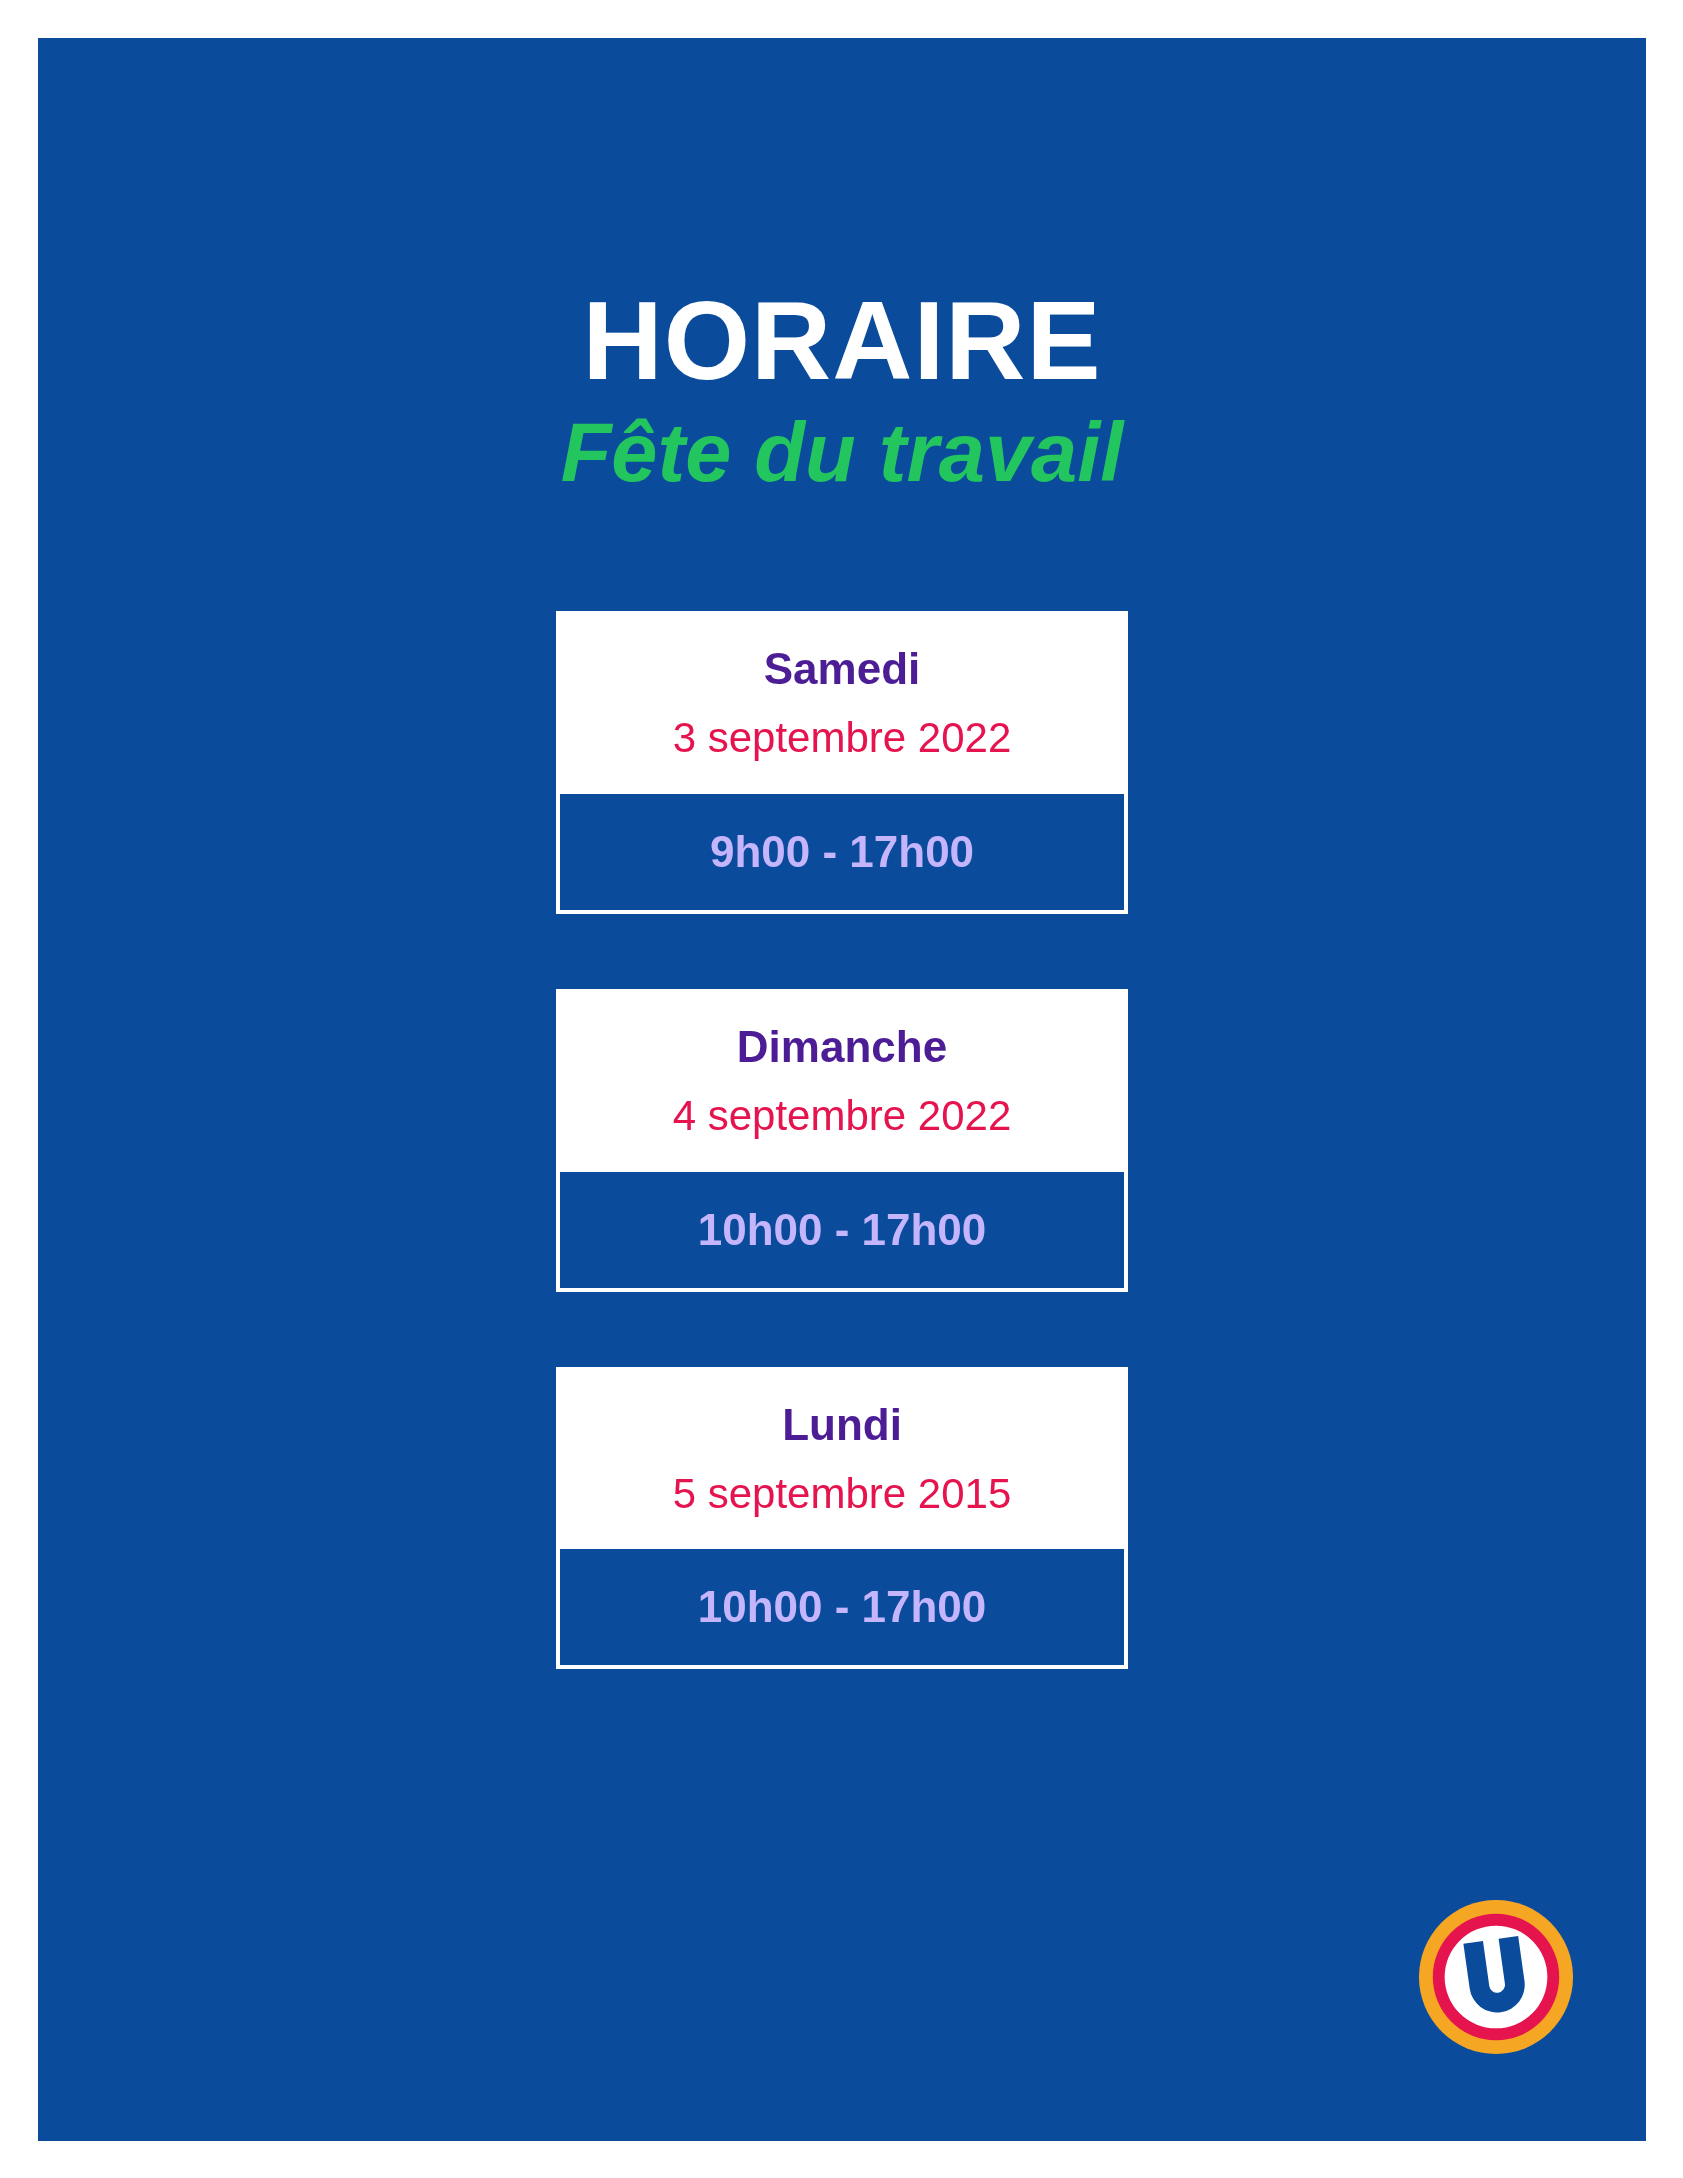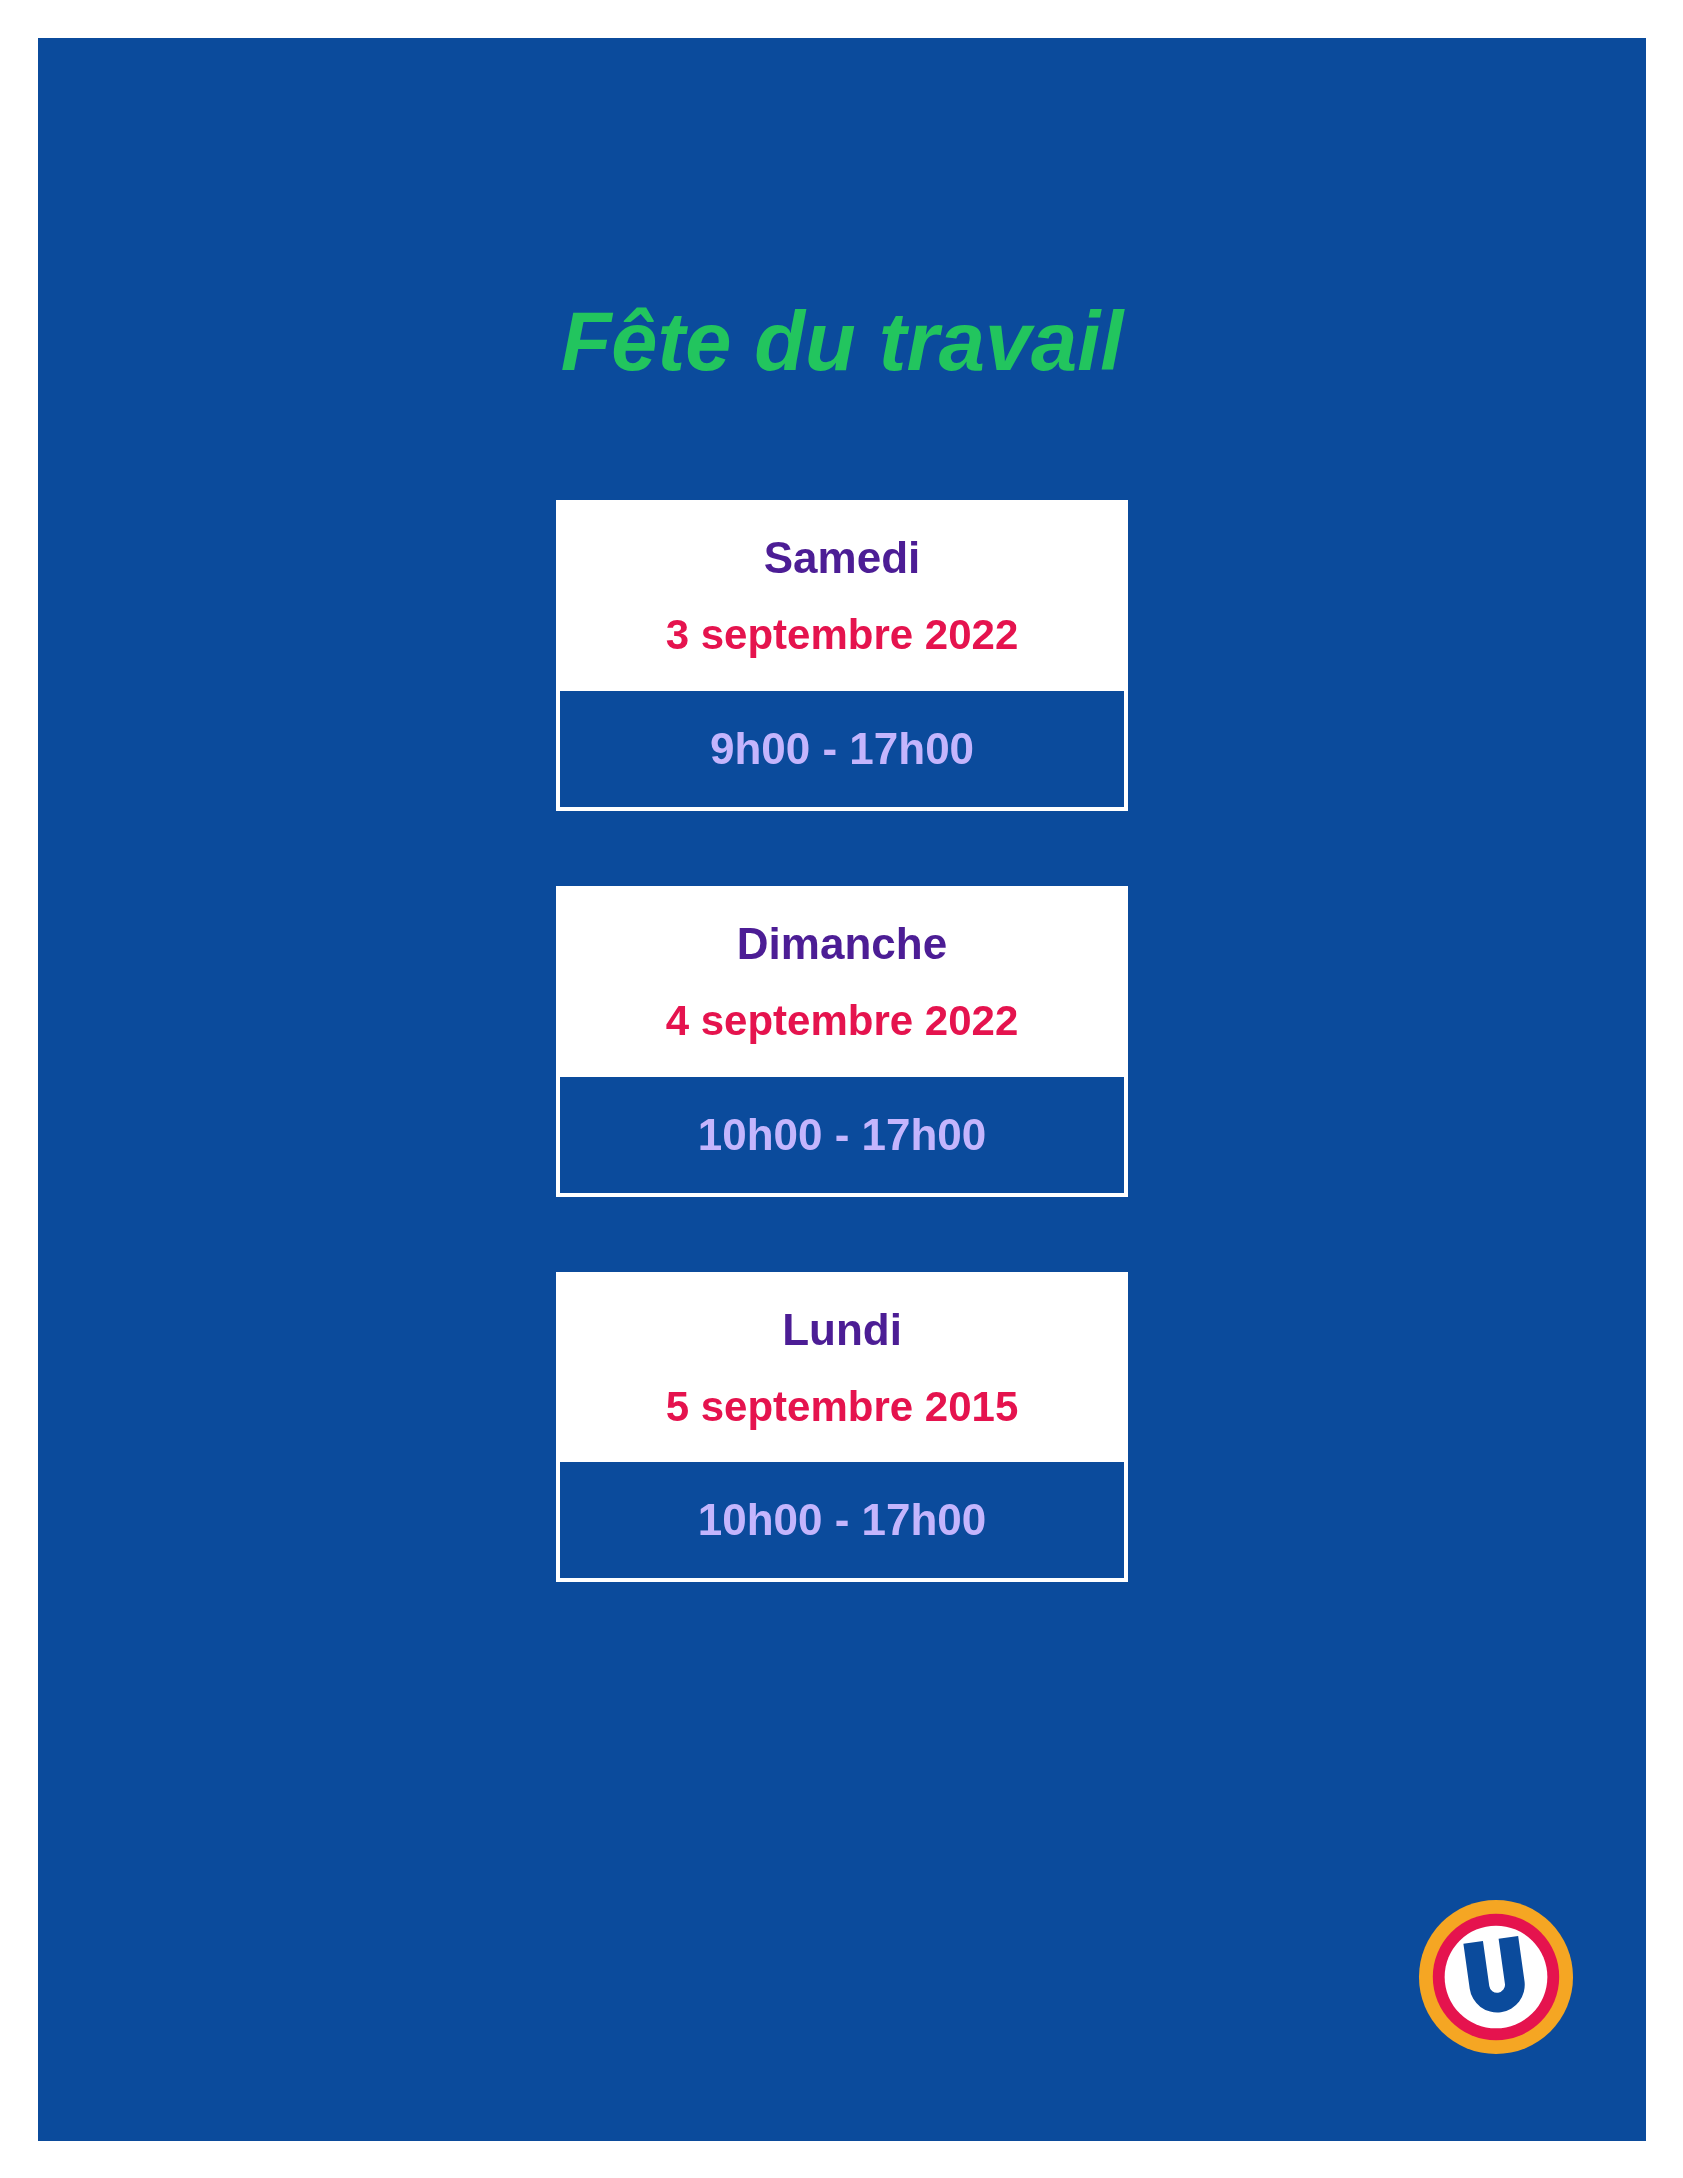--- a/index.html
+++ b/index.html
@@ -60,23 +60,23 @@
   }
   .card-day {
     color: #4c1d95;
     font-size: 44px;
     font-weight: bold;
     line-height: 1.1;
   }
   .card-date {
     color: #e5134e;
     font-size: 42px;
-    font-weight: bold;
+    font-weight: normal;
     line-height: 1.2;
-    margin-top: 28px;
+    margin-top: 20px;
   }
   .card-hours {
     background: #0b4b9c;
     border: 4px solid #ffffff;
     color: #c4b5fd;
     font-size: 44px;
     font-weight: bold;
     text-align: center;
     padding: 33px 10px 33px 10px;
     box-sizing: border-box;
@@ -88,20 +88,21 @@
     width: 158px;
     height: 158px;
   }
 </style>
 </head>
 <body>
 
 <div class="poster">
 
   <div class="header">
+    <div class="title">HORAIRE</div>
     <div class="subtitle">Fête du travail</div>
   </div>
 
   <div class="cards">
 
     <div class="card">
       <div class="card-top">
         <div class="card-day">Samedi</div>
         <div class="card-date">3 septembre 2022</div>
       </div>

